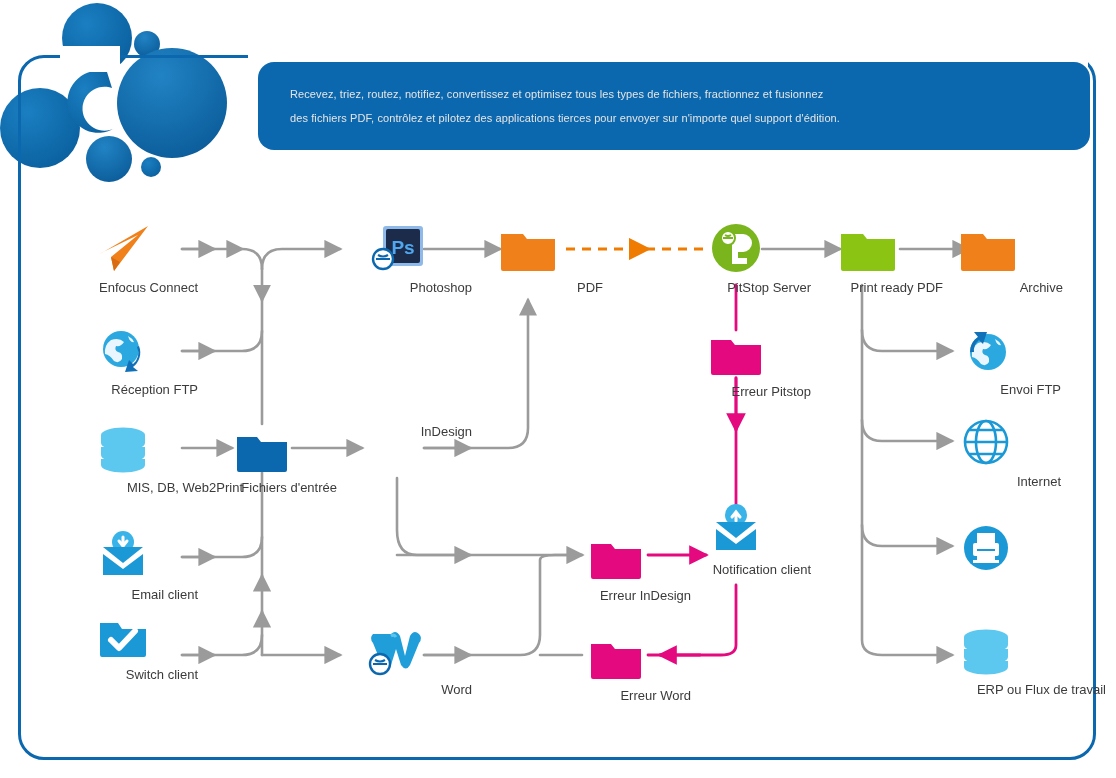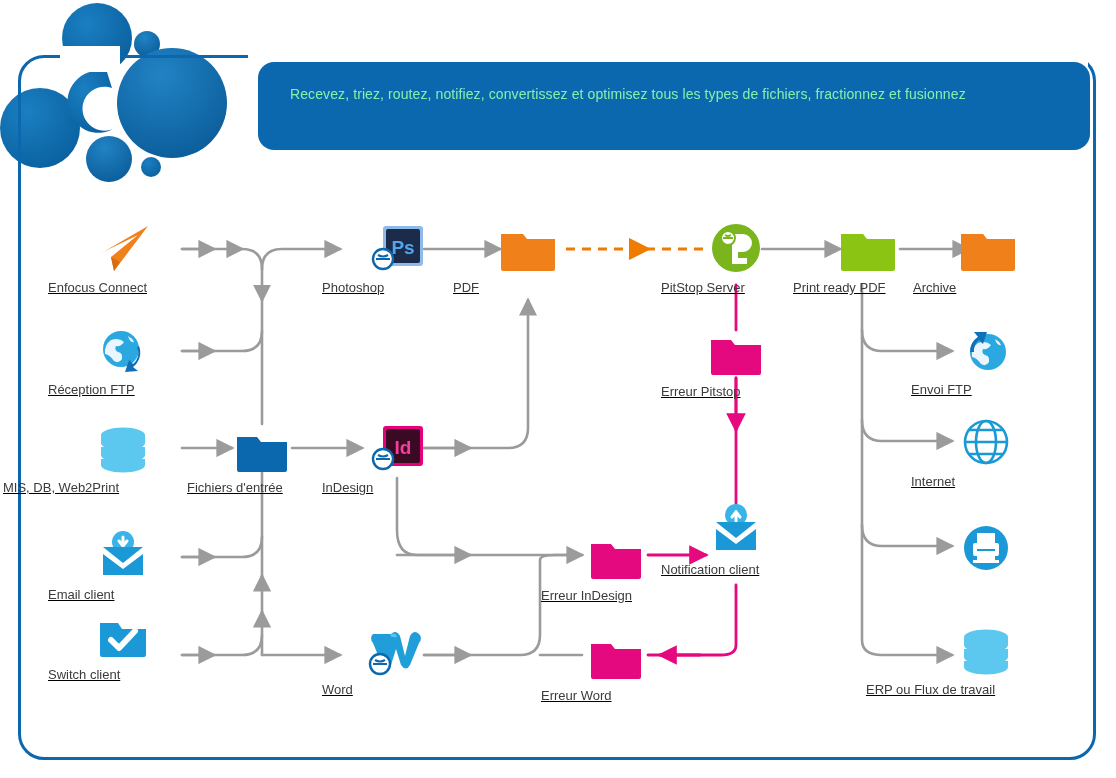--- a/index.html
+++ b/index.html
@@ -23,25 +23,25 @@
   }
   
   #blobs{position:absolute;left:0;top:0;width:300px;height:210px;}
   
   #banner{
     position:absolute;left:258px;top:62px;width:832px;height:88px;
     background:#0c68ae;border-radius:16px;color:#fff;
     box-sizing:border-box;padding:20px 26px 0 32px;
   }
   #banner p{
-    margin:0;font-size:14px;line-height:24px;letter-spacing:.1px;color:#86efac;
+    margin:0;font-size:11px;line-height:24px;letter-spacing:.1px;color:#e5e5e5;
     font-family:"Liberation Sans","DejaVu Sans",sans-serif;
   }
   
-  .node{position:absolute;width:150px;margin-left:-75px;text-align:left;text-decoration:underline;}
+  .node{position:absolute;width:150px;margin-left:-75px;text-align:right;}
   .node .ico{height:56px;display:flex;align-items:flex-end;justify-content:center;}
   .node .lbl{
     font-size:13px;color:#3b3b3b;margin-top:6px;white-space:nowrap;
     font-family:"Liberation Sans","DejaVu Sans",sans-serif;
   }
   .wide{width:240px;margin-left:-120px;}
   svg{display:block;overflow:visible;}
   #wires{position:absolute;left:0;top:0;width:1116px;height:778px;pointer-events:none;}
 </style>
 </head>
@@ -66,20 +66,21 @@
   <circle cx="151" cy="167" r="10" fill="url(#bg1)"></circle>
   <path d="M107 72 a31 31 0 1 0 8 56 a22 22 0 1 1 -3 -40 z" fill="url(#bg1)"></path>
 </svg>
 
 <div id="frame"></div>
 <div id="frame-mask"></div>
 <div id="frame-mask2"></div>
 
 <div id="banner">
   <p>Recevez, triez, routez, notifiez, convertissez et optimisez tous les types de fichiers, fractionnez et fusionnez</p>
+  <p>des fichiers PDF, contrôlez et pilotez des applications tierces pour envoyer sur n'importe quel support d'édition.</p>
 </div>
 
 <svg id="wires" viewBox="0 0 1116 778">
   <defs>
     <marker id="ah" markerWidth="7" markerHeight="7" refX="6" refY="3.5" orient="auto">
       <path d="M0,0 L7,3.5 L0,7 z" fill="#9b9b9b"></path>
     </marker>
     <marker id="ahm" markerWidth="7" markerHeight="7" refX="6" refY="3.5" orient="auto">
       <path d="M0,0 L7,3.5 L0,7 z" fill="#e5097f"></path>
     </marker>
@@ -219,29 +220,20 @@
       <rect x="19" y="7" width="34" height="34" rx="2" fill="#1d2b4a"></rect>
       <text x="36" y="32" font-size="19" font-weight="bold" fill="#4fa7ef" text-anchor="middle" font-family="Liberation Sans, sans-serif">Ps</text>
       <circle cx="16" cy="37" r="10" fill="#fff" stroke="#0c68ae" stroke-width="2.4"></circle>
       <path d="M9 37 h14 M11 33 q5 3 10 0" stroke="#0c68ae" stroke-width="2.2" fill="none"></path>
     </svg>
   </div>
   <div class="lbl">Photoshop</div>
 </div>
 
 <div class="node" style="left:397px;top:418px;">
-  <div class="ico">
-    <svg width="60" height="52" viewBox="0 0 60 52">
-      <rect x="16" y="4" width="40" height="40" rx="3" fill="#e6007e"></rect>
-      <rect x="19" y="7" width="34" height="34" rx="2" fill="#3a0a25"></rect>
-      <text x="36" y="32" font-size="19" font-weight="bold" fill="#f0409a" text-anchor="middle" font-family="Liberation Sans, sans-serif">Id</text>
-      <circle cx="16" cy="37" r="10" fill="#fff" stroke="#0c68ae" stroke-width="2.4"></circle>
-      <path d="M9 37 h14 M11 33 q5 3 10 0" stroke="#0c68ae" stroke-width="2.2" fill="none"></path>
-    </svg>
-  </div>
   <div class="lbl">InDesign</div>
 </div>
 
 <div class="node" style="left:397px;top:620px;">
   <div class="ico">
     <svg width="62" height="52" viewBox="0 0 62 52">
       <path d="M18 10 q5 -5 9 2 l5 20 l5 -20 q4 -7 9 -2 q4 4 0 9 l-9 22 q-4 7 -9 0 l-5 -16 l-5 16 q-5 7 -9 0 l-9 -22 q-4 -5 0 -9z" transform="translate(7,0)" fill="#1f9ed9"></path>
       <path d="M25 12 q3 -2 5 1" stroke="#5bc4ec" stroke-width="3" fill="none"></path>
       <circle cx="14" cy="40" r="10" fill="#fff" stroke="#0c68ae" stroke-width="2.4"></circle>
       <path d="M7 40 h14 M9 36 q5 3 10 0" stroke="#0c68ae" stroke-width="2.2" fill="none"></path>

